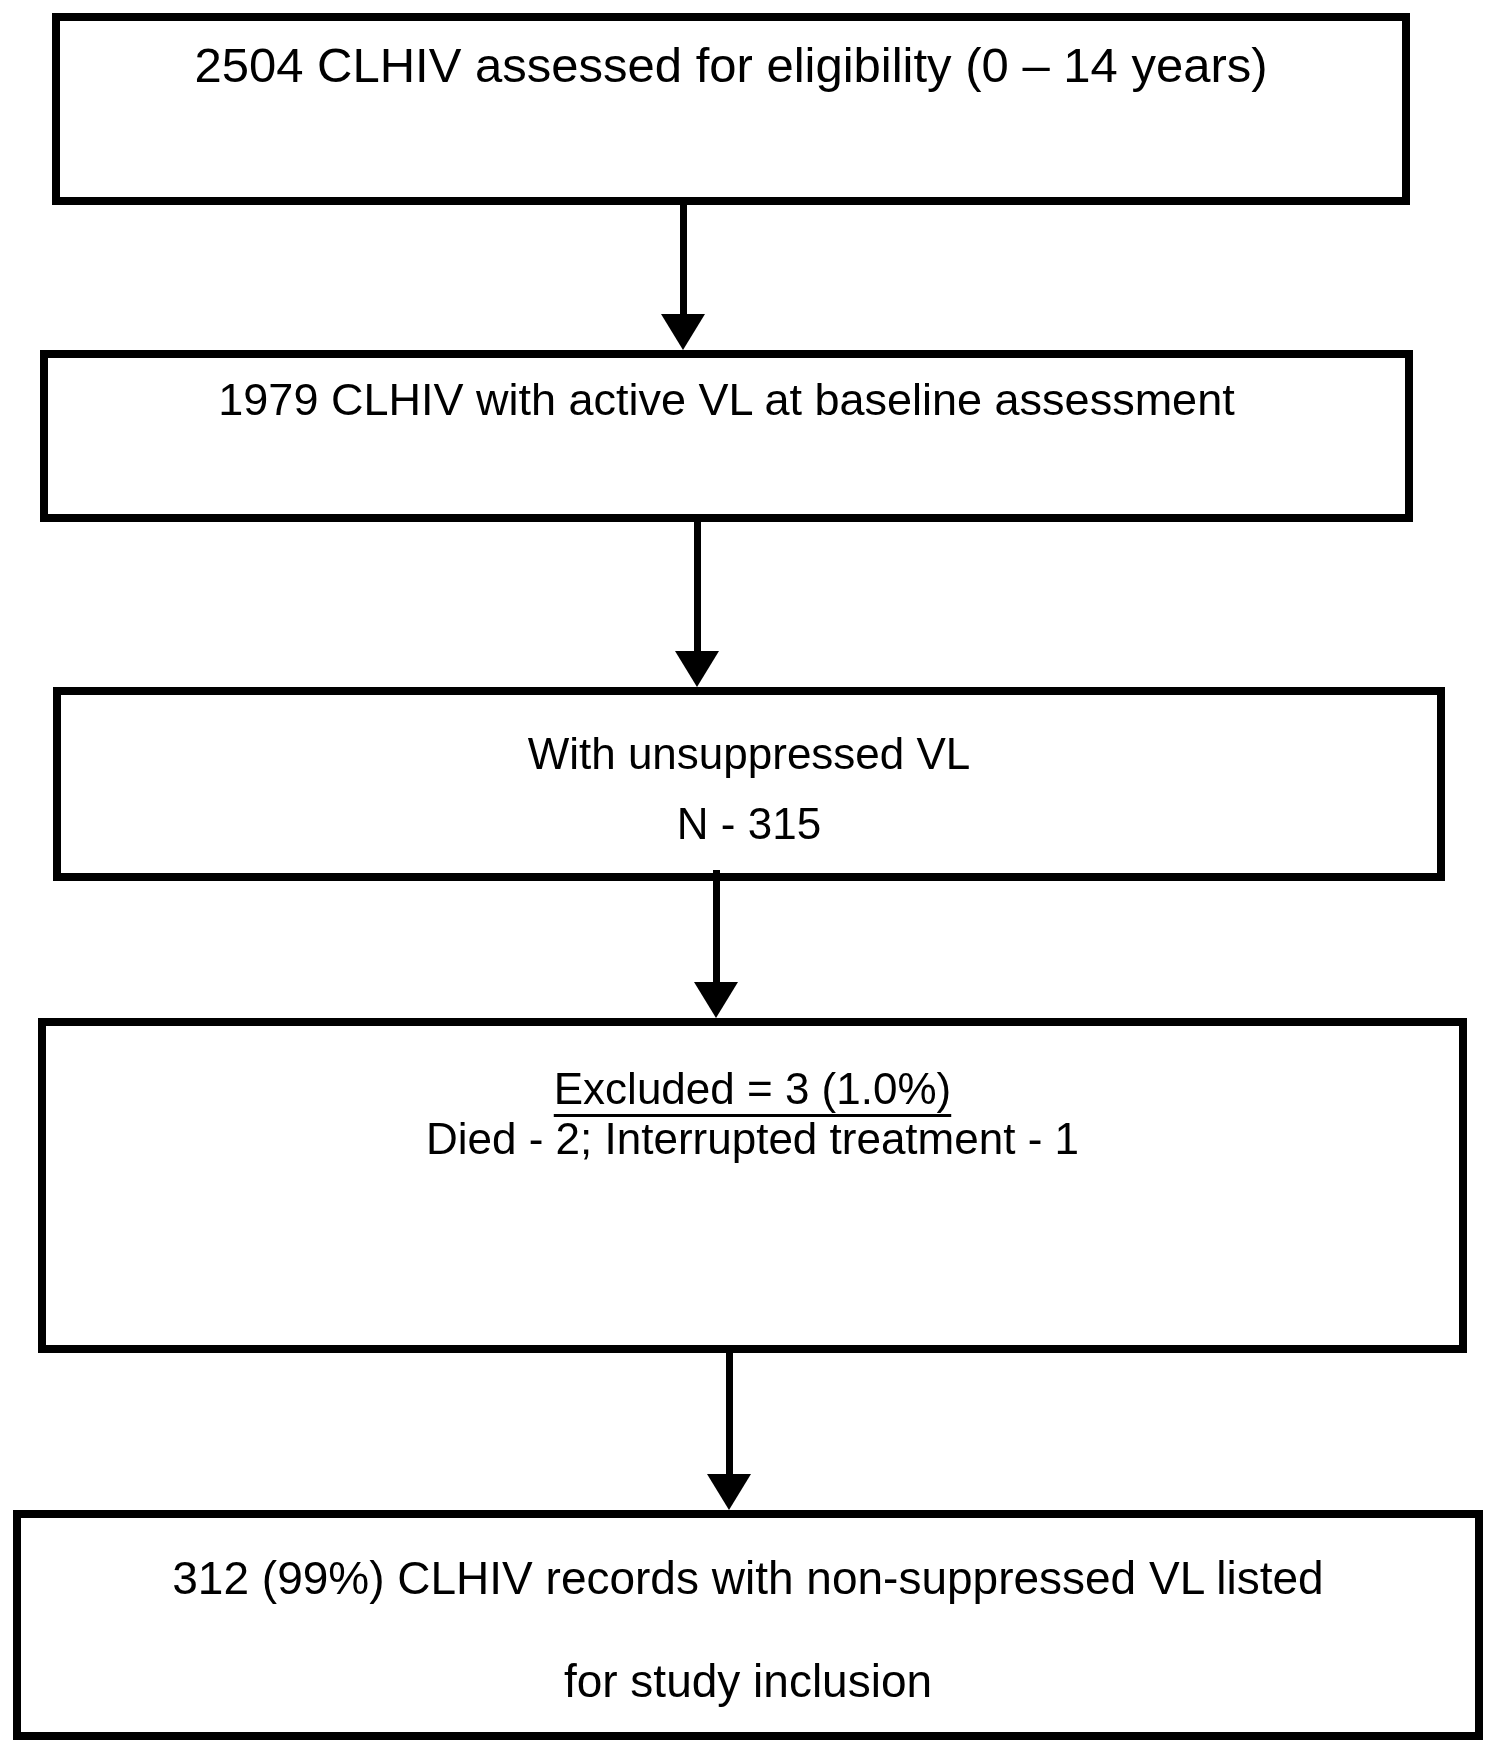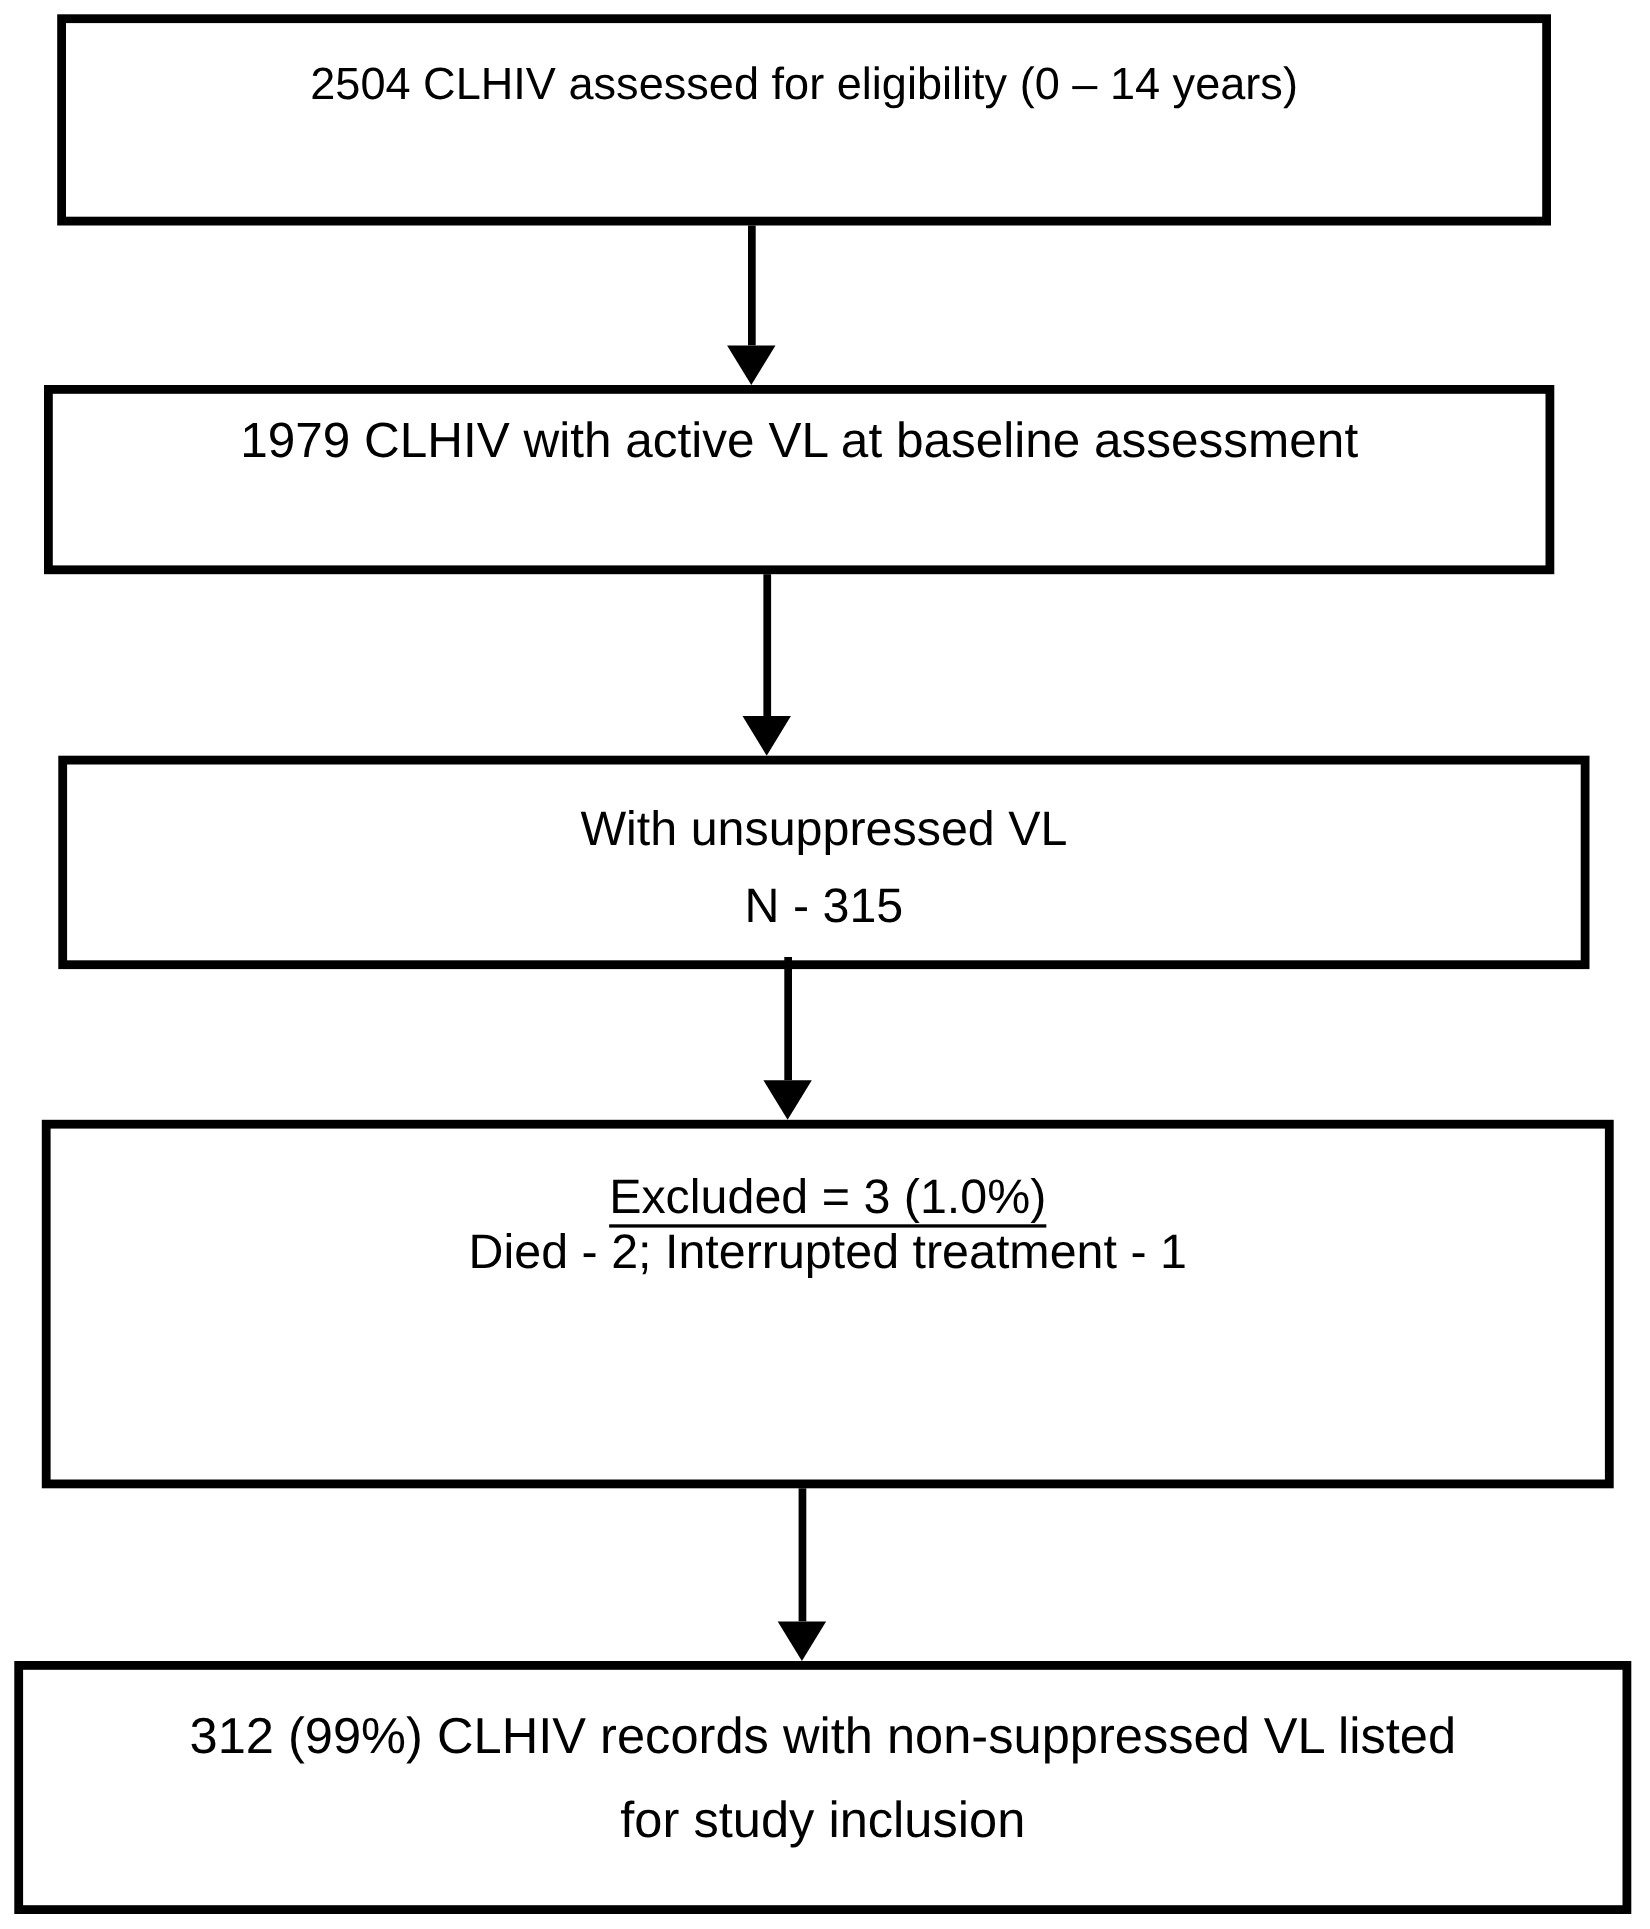--- a/index.html
+++ b/index.html
@@ -21,25 +21,25 @@
     background: #ffffff;
     box-sizing: border-box;
     display: flex;
     flex-direction: column;
     align-items: center;
     text-align: center;
   }
   .fbox .line {
     width: 100%;
   }
-  .box-1 { left: 52px;  top: 13px;   width: 1358px; height: 192px; font-size: 41px; padding-top: 32px; }
+  .box-1 { left: 52px;  top: 13px;   width: 1358px; height: 192px; font-size: 49px; padding-top: 16px; }
   .box-2 { left: 40px;  top: 350px;  width: 1373px; height: 172px; font-size: 45px; padding-top: 16px; }
   .box-3 { left: 53px;  top: 687px;  width: 1392px; height: 194px; font-size: 44px; line-height: 70px; justify-content: center; padding-top: 10px; }
   .box-4 { left: 38px;  top: 1018px; width: 1429px; height: 335px; font-size: 44px; padding-top: 38px; }
-  .box-5 { left: 13px;  top: 1510px; width: 1470px; height: 230px; font-size: 46px; line-height: 76px; padding-top: 22px; }
+  .box-5 { left: 13px;  top: 1510px; width: 1470px; height: 230px; font-size: 46px; line-height: 76px; padding-top: 22px; gap: 27px; }
   .excluded-heading {
     text-decoration: underline;
     text-decoration-thickness: 3px;
     text-underline-offset: 10px;
   }
   .arrow {
     position: absolute;
     width: 0;
   }
   .arrow-shaft {

